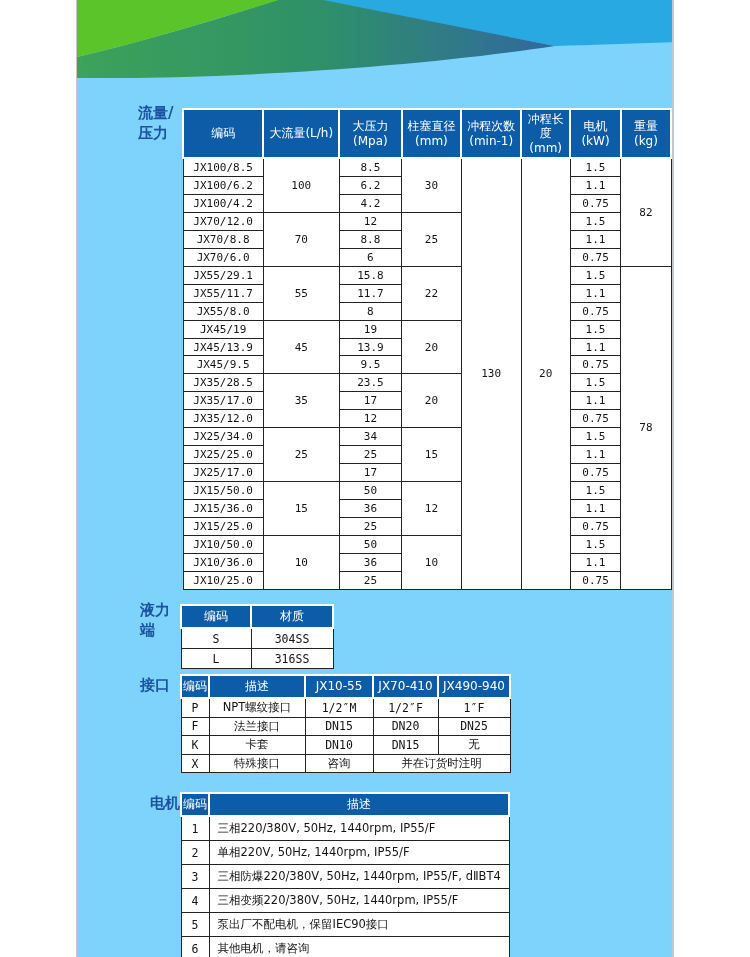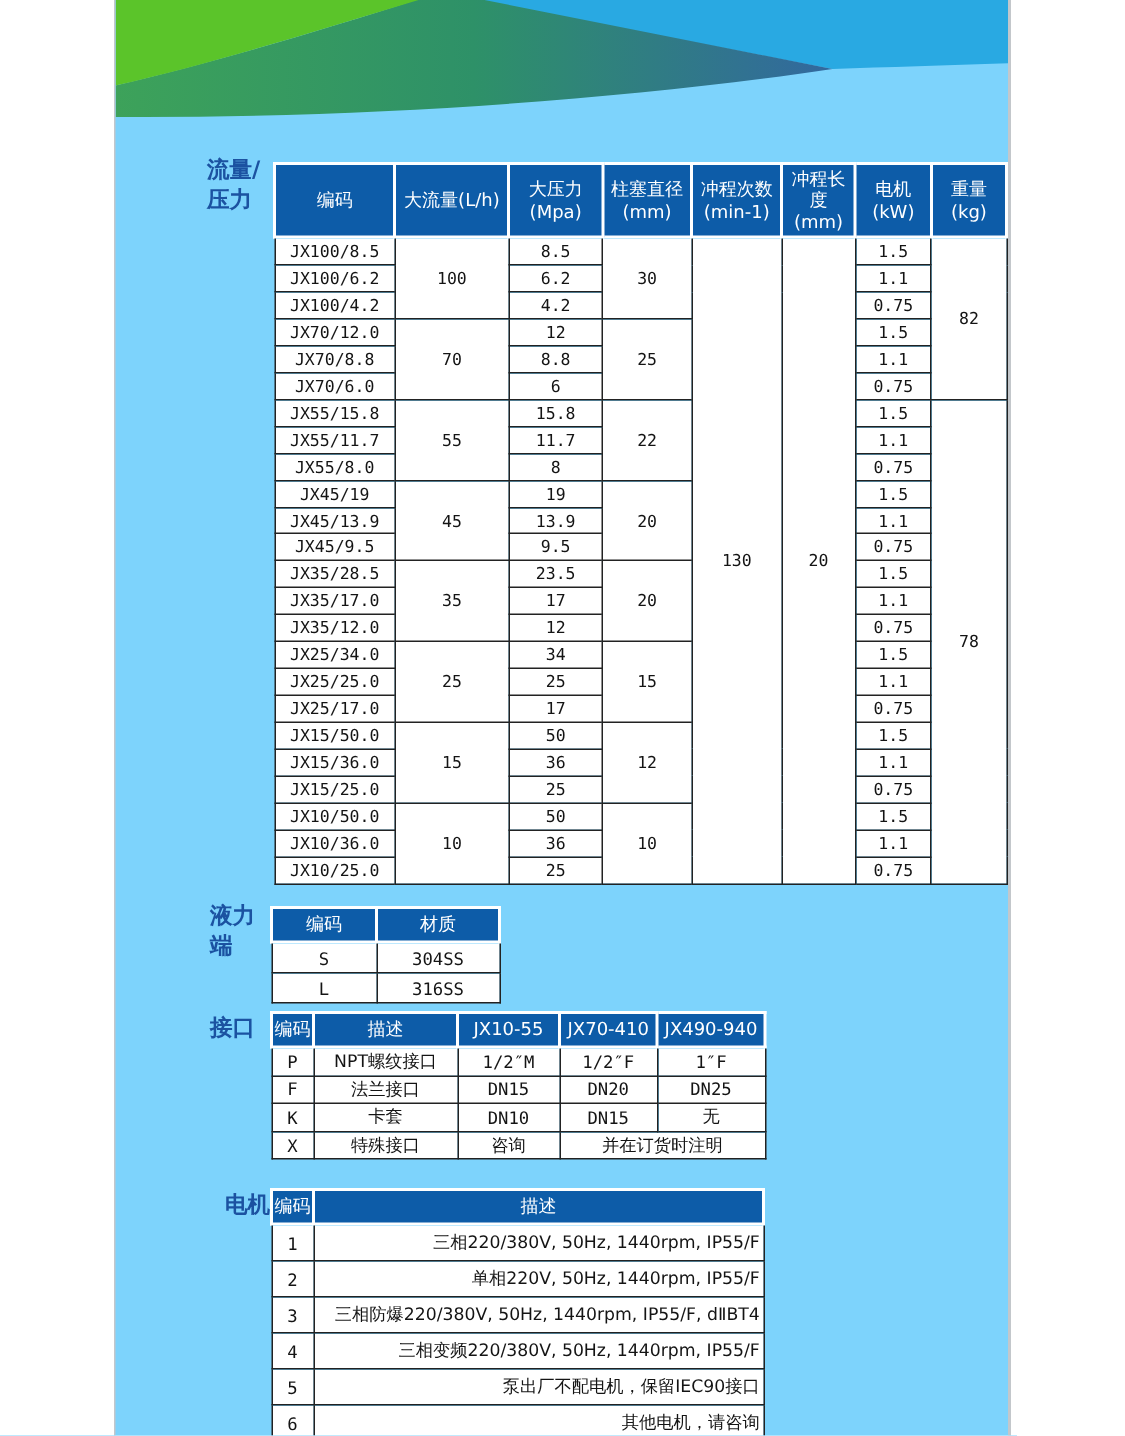--- a/index.html
+++ b/index.html
@@ -50,21 +50,21 @@
     text-align:center;
     vertical-align:middle;
     font-size:11.5px;
     color:#141414;
     padding:0 2px;
     background:#ffffff;
     overflow:hidden;
     white-space:nowrap;
   }
   table.spec tbody td.mono { font-family:"DejaVu Sans Mono","Liberation Mono",monospace; }
-  table.spec tbody td.left { text-align:right; padding-left:8px; }
+  table.spec tbody td.left { text-align:left; padding-left:8px; }
 
   #flow-table thead th { height:36px; }
   #flow-table tbody td { height:16.95px; font-size:11px; }
   #hyd-table thead th, #if-table thead th, #motor-table thead th { height:17px; }
   #hyd-table tbody td { height:19px; }
   #if-table tbody td { height:17.6px; }
   #motor-table tbody td { height:23px; }
 </style>
 </head>
 <body>
@@ -164,21 +164,21 @@
             <td class="mono">JX70/8.8</td>
             <td class="mono">8.8</td>
             <td class="mono">1.1</td>
           </tr>
           <tr>
             <td class="mono">JX70/6.0</td>
             <td class="mono">6</td>
             <td class="mono">0.75</td>
           </tr>
           <tr>
-            <td class="mono">JX55/15.8</td>
+            <td class="mono">JX55/29.1</td>
             <td rowspan="3" class="mono">55</td>
             <td class="mono">15.8</td>
             <td rowspan="3" class="mono">22</td>
             <td class="mono">1.5</td>
             <td rowspan="18" class="mono">78</td>
           </tr>
           <tr>
             <td class="mono">JX55/11.7</td>
             <td class="mono">11.7</td>
             <td class="mono">1.1</td>

